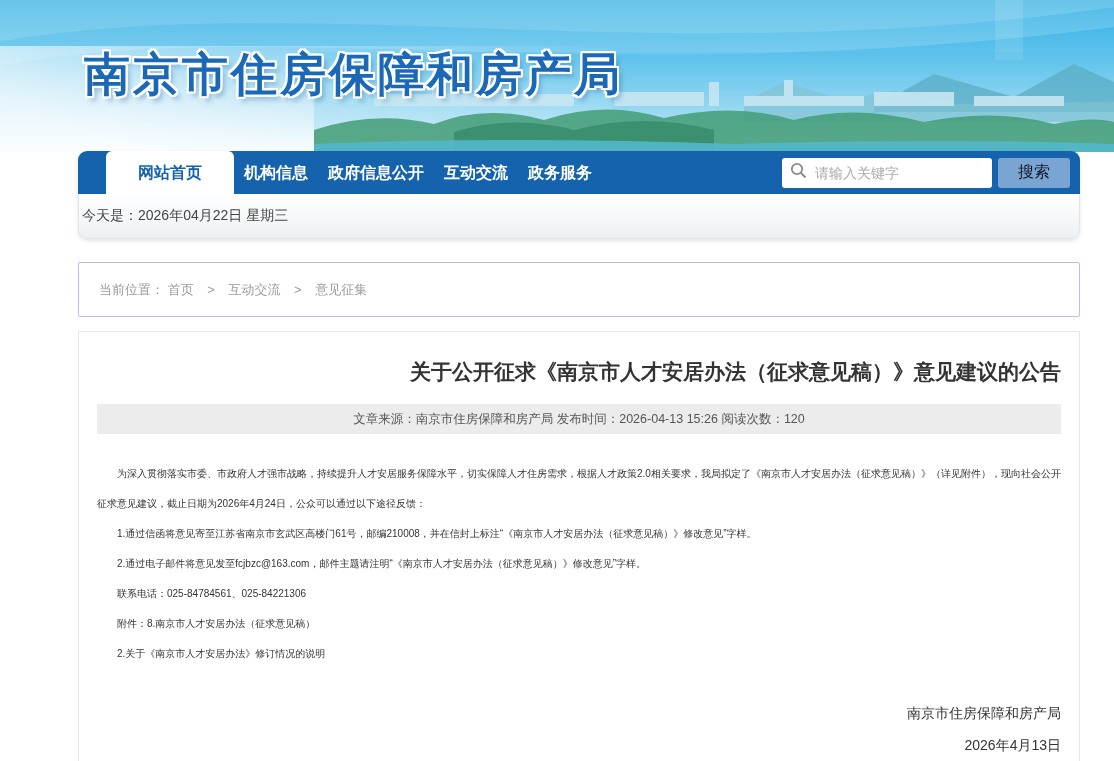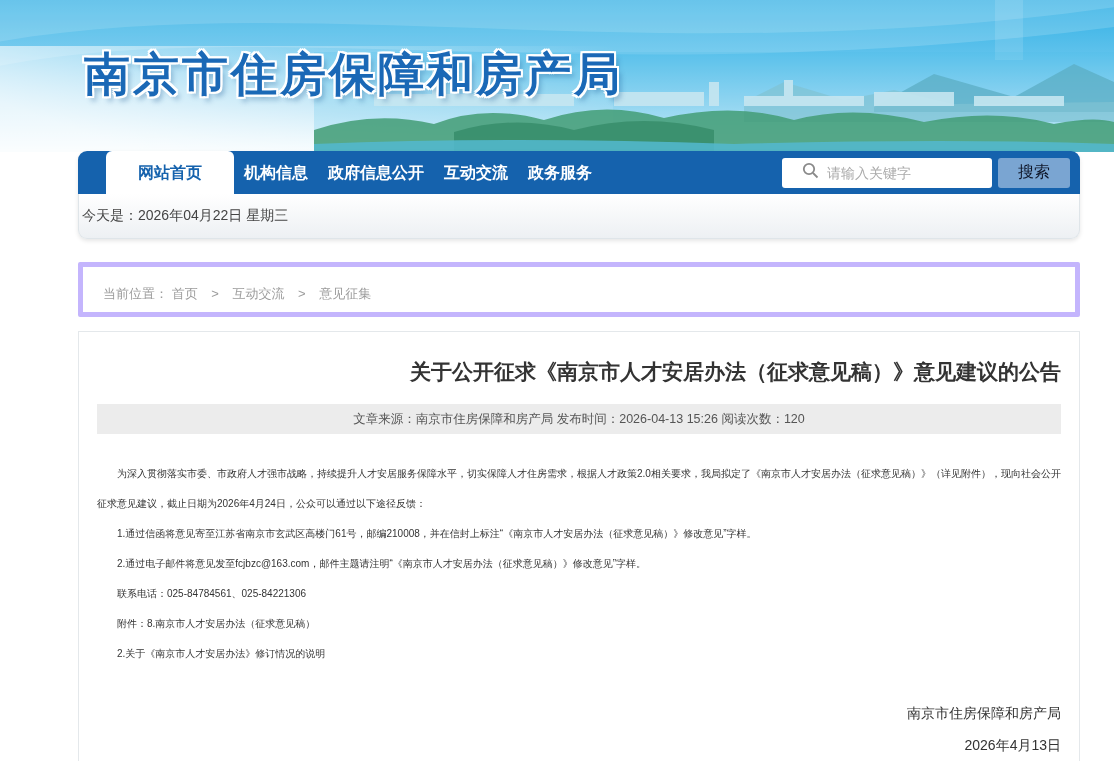--- a/index.html
+++ b/index.html
@@ -23,34 +23,34 @@
   .nav-card { width:1002px; margin:0 0 0 78px; border-radius:9px;
               box-shadow:0 2px 4px rgba(0,0,0,.10); position:relative; top:-1px; }
   .nav-bar { display:flex; align-items:stretch; height:43px; background:#1562ad;
              border-radius:9px 9px 0 0; }
   .tab { color:#fff; font-size:16px; font-weight:bold; line-height:43px;
          padding:0 10px; cursor:pointer; white-space:nowrap; }
   .tab.active { background:#fff; color:#1562ad; border-radius:6px 6px 0 0;
                 margin-left:28px; padding:0 32px; }
   .search-area { margin-left:auto; display:flex; align-items:center; gap:6px; padding-right:10px; }
   .search-box { display:flex; align-items:center; background:#fff; border-radius:3px;
-                width:210px; height:30px; padding:0 20px;margin-left:28px; }
+                width:210px; height:30px; padding:0 8px;margin-left:28px; }
   .search-box svg { flex:0 0 auto; }
   .search-box input { border:none; outline:none; width:100%; margin-left:8px;
                 font-size:14px; color:#333; font-family:inherit; }
   .search-box input::placeholder { color:#aaa; }
   .search-btn { width:72px; height:30px; background:#7aa5d2; color:#0f172a; border:none;
                 border-radius:3px; font-size:16px; cursor:pointer; font-family:inherit; }
   .date-row { height:45px; line-height:43px; padding-left:3px; font-size:14px; color:#444;
               background:linear-gradient(#ffffff,#edf0f3); border:1px solid #dfe5e9;
               border-top:none; border-radius:0 0 9px 9px; }
 
   
   .breadcrumb-card { width:1002px; margin:22px 0 0 78px; height:55px; line-height:53px;
-              border:5px solid #c4b5fd; border-radius:2px; padding-left:20px;
+              border:1px solid #c4b5fd; border-radius:2px; padding-left:20px;
               font-size:13px; color:#9c9c9c; background:#fff; }
   .breadcrumb-card a { color:#9c9c9c; text-decoration:none; cursor:pointer; }
   .breadcrumb-card .sep { margin:0 10px; }
 
   
   .article-card { width:1002px; margin:14px 0 0 78px; min-height:470px;
               border:1px solid #e4e8eb; background:#fff; padding:26px 18px 40px; }
   .article-title { text-align:right; font-size:21px; font-weight:600; color:#333; }
   .meta-bar { margin-top:18px; height:30px; line-height:30px; background:#ececec;
               text-align:center; font-size:12.5px; color:#555; }

